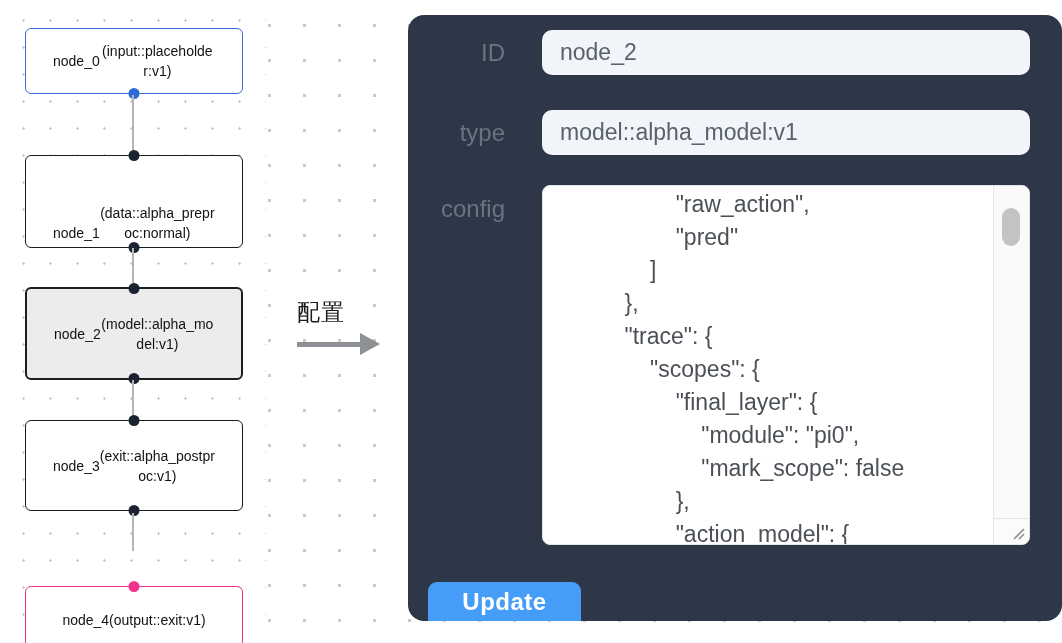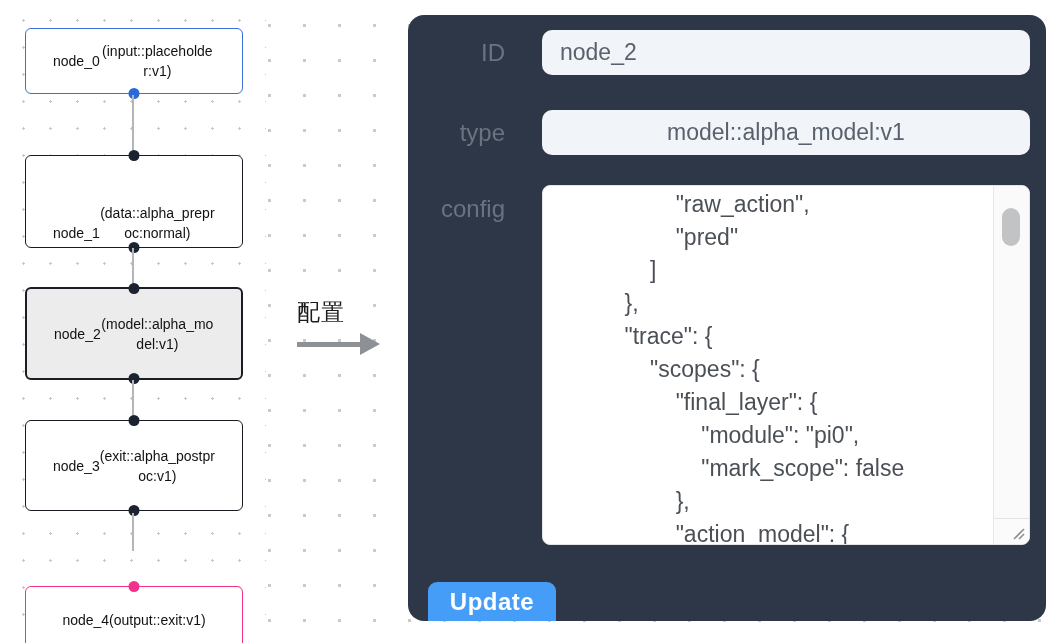--- a/index.html
+++ b/index.html
@@ -51,37 +51,37 @@
   .anno-arrow .shaft{position:absolute;left:0;top:9px;width:66px;height:5px;background:#8d9094;}
   .anno-arrow .head{
     position:absolute;left:63px;top:0;width:0;height:0;
     border-top:11px solid transparent;border-bottom:11px solid transparent;
     border-left:20px solid #8d9094;
   }
 
   
   .panel{
     position:absolute;left:408px;top:15px;width:638px;height:606px;
-    background:#2e3747;border-radius:16px;overflow:hidden;
+    background:#2e3747;border-radius:16px;overflow:hidden;padding-left:16px;
   }
   .field-label{
     position:absolute;left:0;width:97px;text-align:right;
     font-size:24px;color:#6b7380;
   }
   .lbl-id{top:24px;}
   .lbl-type{top:104px;}
   .lbl-config{top:180px;}
   .text-input{
     position:absolute;left:134px;width:488px;height:45px;box-sizing:border-box;
     background:#f1f4f9;border:none;border-radius:10px;outline:none;
     font-family:"Liberation Sans", sans-serif;
     font-size:23px;color:#59616d;padding:0 18px;
   }
   .inp-id{top:15px;}
-  .inp-type{top:95px;text-align:center;}
+  .inp-type{top:95px;}
 
   .code-box{
     position:absolute;left:134px;top:170px;width:488px;height:360px;
     background:#ffffff;border:1px solid #e3e4e6;border-radius:8px;
     box-sizing:border-box;overflow:hidden;
   }
   .code-text{
     position:absolute;left:0;top:2px;right:36px;bottom:0;overflow:hidden;
     white-space:pre;font-family:"Liberation Sans", sans-serif;
     font-size:23px;line-height:33px;color:#4b5057;padding-left:56px;
@@ -95,21 +95,21 @@
     position:absolute;left:8px;top:22px;width:18px;height:38px;
     background:#c2c3c5;border-radius:9px;
   }
   .corner{
     position:absolute;left:0;right:0;bottom:0;height:25px;
     border-top:1px solid #e2e2e2;background:#fbfbfb;border-radius:0 0 8px 0;
   }
   .grip{position:absolute;right:3px;bottom:3px;}
 
   .update-btn{
-    position:absolute;left:20px;top:567px;width:128px;height:40px;
+    position:absolute;left:20px;top:567px;width:153px;height:40px;
     background:#469df8;border:none;border-radius:9px 9px 0 0;
     color:#ffffff;font-family:"Liberation Sans", sans-serif;
     font-size:24px;font-weight:700;letter-spacing:0.5px;cursor:pointer;
   }
 </style>
 </head>
 <body>
 
 <div class="flow-canvas">
 

